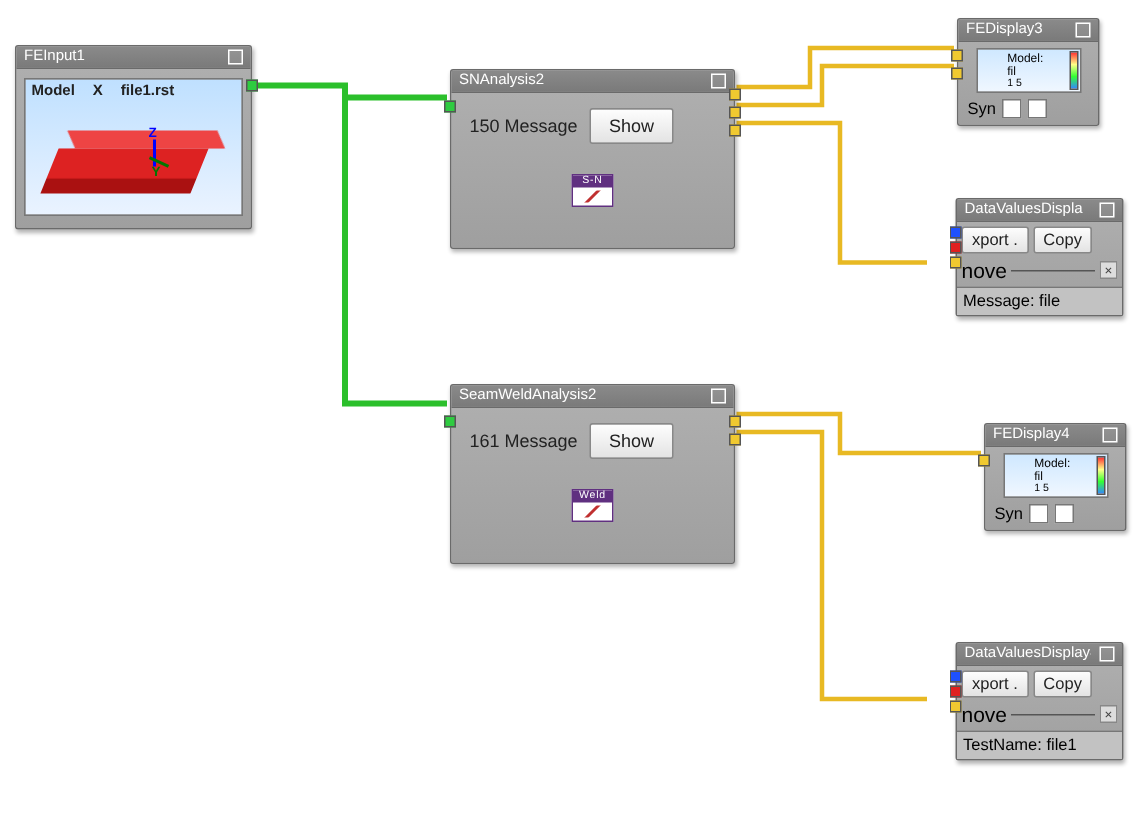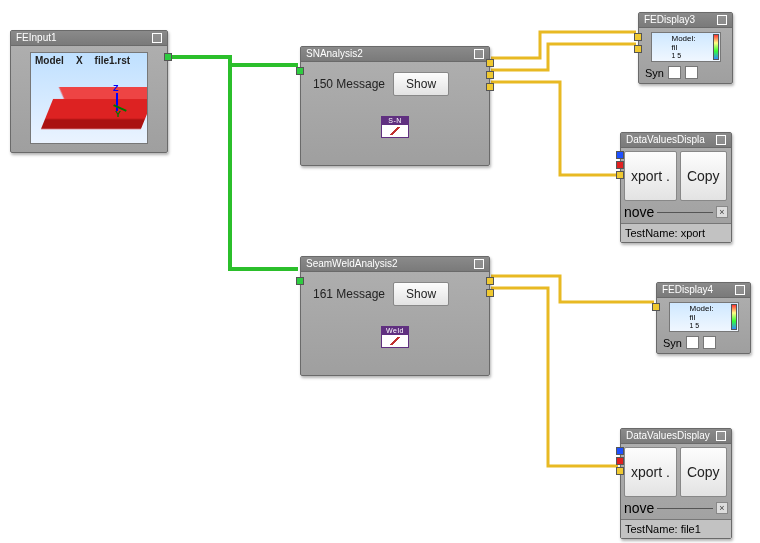--- a/index.html
+++ b/index.html
@@ -48,21 +48,21 @@
     border: 1px solid #555;
   }
   .port.green { background: #2ecc40; }
   .port.yellow { background: #f0c930; }
   .port.blue { background: #1e50ff; }
   .port.red { background: #e02020; }
 
   
   #feinput1 { left: 10px; top: 30px; width: 158px; }
   #feinput1 .preview {
-    width: 118px; height: 92px;
+    width: 146px; height: 92px;
     margin: 2px auto 4px auto;
     border: 1px solid #777;
     background: linear-gradient(#bfe0ff, #eaf3ff);
     position: relative;
     overflow: hidden;
   }
   .preview .caption {
     position: absolute; top: 2px; left: 4px; right: 4px;
     font-size: 10px; font-weight: bold; color: #222;
     display: flex; gap: 12px;
@@ -108,21 +108,21 @@
   .analysis .msgcount { color: #222; font-size: 12px; white-space: nowrap; overflow: hidden; }
   .btn {
     background: linear-gradient(#fdfdfd, #e3e3e3);
     border: 1px solid #888;
     border-radius: 2px;
     padding: 4px 12px;
     font-size: 12px;
     color: #222;
     cursor: pointer;
   }
-  .btn.sm { padding: 16px 6px; font-size: 14px; }
+  .btn.sm { padding: 2px 6px; font-size: 11px; }
   .glyphicon {
     width: 28px; height: 22px;
     margin: 14px auto 0 auto;
     border: 1px solid #603080;
     background: #fff;
     display: flex; flex-direction: column;
   }
   .glyphicon .bar { height: 8px; background: #603080; color: #fff; font-size: 7px; text-align: center; line-height: 8px; letter-spacing: .5px; }
   .glyphicon .plot { flex: 1; position: relative; }
   .glyphicon .plot::after {
@@ -141,21 +141,21 @@
   }
   .fedisplay .mini .scale {
     position: absolute; right: 1px; top: 1px; bottom: 1px; width: 6px;
     background: linear-gradient(#f33,#ff8,#3f3,#38f);
     border: 1px solid #555;
   }
   .syn-row { display: flex; align-items: center; gap: 4px; padding: 2px 4px; font-size: 11px; }
   .sq { width: 13px; height: 13px; border: 1px solid #777; background: #fff; }
 
   
-  .dvdisplay { width: 112px; }
+  .dvdisplay { width: 112px; margin-left: 17px; }
   .dvdisplay .row1 { display: flex; gap: 3px; padding: 3px; }
   .dvdisplay .row2 { display: flex; gap: 3px; padding: 0 3px 3px 3px; align-items:center; }
   .dvdisplay .txt { overflow: hidden; white-space: nowrap; font-size: 14px; }
   .tiny-x {
     width: 12px; height: 12px; border: 1px solid #888; background: #ddd;
     font-size: 9px; line-height: 10px; text-align: center; color: #444;
   }
   .footer {
     border-top: 1px solid #777; padding: 3px 4px; font-size: 11px; background: #c2c2c2;
     white-space: nowrap; overflow: hidden;
@@ -276,21 +276,21 @@
   <div class="body" style="padding:0">
     <div class="row1">
       <button class="btn sm">xport .</button>
       <button class="btn sm">Copy</button>
     </div>
     <div class="row2">
       <span class="txt">nove</span>
       <span style="flex:1; border-bottom:1px solid #555"></span>
       <span class="tiny-x">×</span>
     </div>
-    <div class="footer">TestName: xport</div>
+    <div class="footer">Message: file</div>
   </div>
   <div class="port blue" style="left:-5px; top:18px"></div>
   <div class="port red" style="left:-5px; top:28px"></div>
   <div class="port yellow" style="left:-5px; top:38px"></div>
 </div>
 
 <div class="node fedisplay" style="left:656px; top:282px">
   <div class="titlebar">
     <span class="trunc">FEDisplay4</span>
     <span class="winicon"></span>

